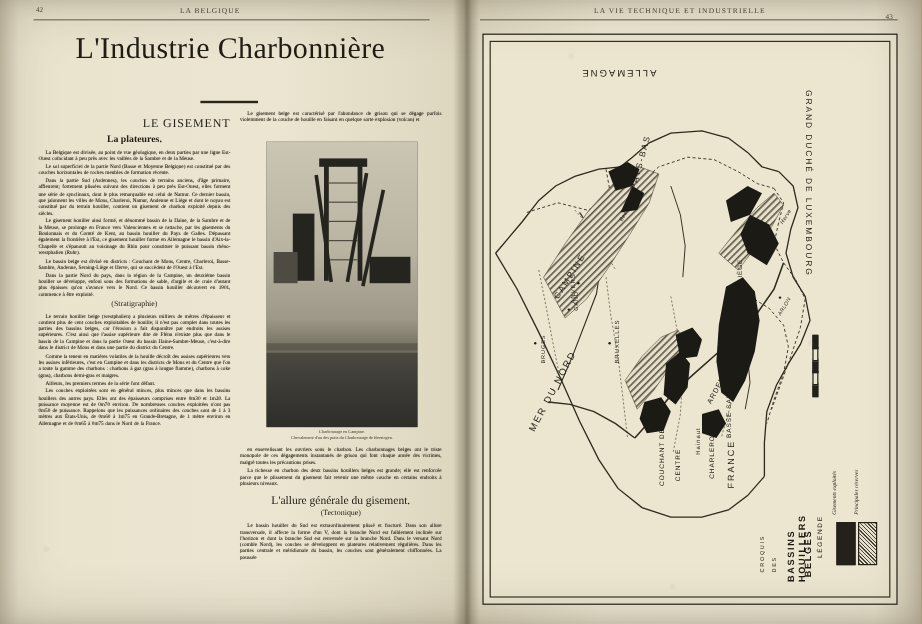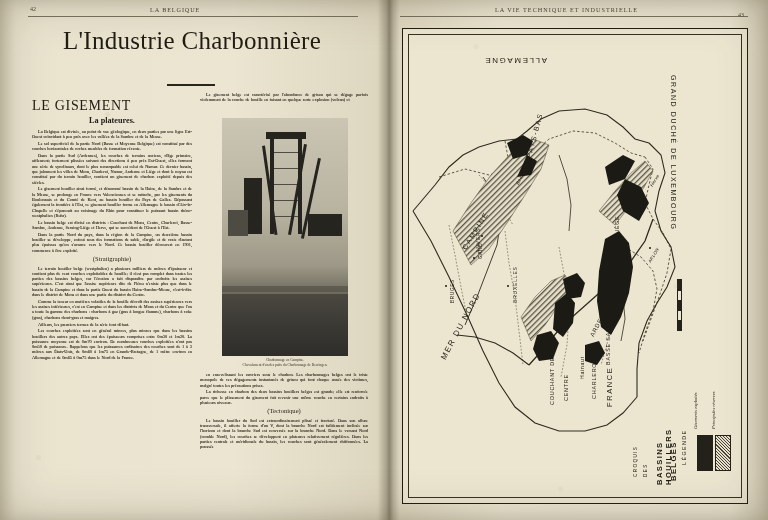--- a/index.html
+++ b/index.html
@@ -42,21 +42,21 @@
   #headline{position:absolute;left:34px;top:28px;width:316px;text-align:center;}
   #h1{font-size:25px;letter-spacing:.3px;color:#211d15;
       font-family:"Liberation Serif",serif;line-height:1.05;}
   #h2{font-size:16.5px;color:#211d15;margin-top:3px;letter-spacing:.3px;}
   #hrule{position:absolute;left:167px;top:84px;width:48px;height:2px;background:#2a251b;}
 
   
   .col{position:absolute;top:0;}
   #col1{left:32px;width:160px;}
   #col2{left:200px;width:168px;}
-  .sechead{text-align:left;font-size:14px;letter-spacing:.7px;
+  .sechead{text-align:right;font-size:10px;letter-spacing:.7px;
     color:#201c14;margin:6px 0 2px;}
   .subhead{text-align:center;font-size:8.2px;font-weight:bold;color:#201c14;
     margin:1px 0 4px;}
   .subhead2{text-align:center;font-size:6.6px;color:#2a251b;margin:0 0 4px;}
   .bighead{text-align:center;font-size:9.6px;color:#1d1a12;margin:7px 0 1px;}
   
   .body{font-size:4.35px;line-height:5.3px;text-align:justify;color:#2e281d;
     font-family:"Liberation Serif",serif;hyphens:auto;word-spacing:.2px;
     text-shadow:0 0 .6px rgba(46,40,29,.55);}
   .body p{margin:0 0 1.5px;text-indent:6px;}
@@ -167,20 +167,21 @@
   <div id="caption">
     <div>Charbonnage en Campine.</div>
     <div>Chevalement d'un des puits du Charbonnage de Beeringen.</div>
   </div>
 
   <div class="col" id="col2b" style="left:200px;top:372px;width:168px;">
     <div class="body" id="col2btop">
         <p>en ensevelissant les ouvriers sous le charbon. Les charbonnages belges ont le triste monopole de ces dégagements instantanés de grisou qui font chaque année des victimes, malgré toutes les précautions prises.</p>
         <p>La richesse en charbon des deux bassins houillers belges est grande; elle est renforcée parce que le plissement du gisement fait revenir une même couche en certains endroits à plusieurs niveaux.</p>
       </div>
+    <div class="bighead">L'allure générale du gisement.</div>
     <div class="subhead2">(Tectonique)</div>
     <div class="body" id="col2bbot">
         <p>Le bassin houiller du Sud est extraordinairement plissé et fracturé. Dans son allure transversale, il affecte la forme d'un V, dont la branche Nord est faiblement inclinée sur l'horizon et dont la branche Sud est renversée sur la branche Nord. Dans le versant Nord (comble Nord), les couches se développent en plateures relativement régulières. Dans les parties centrale et méridionale du bassin, les couches sont généralement chiffonnées. La poussée</p>
       </div>
   </div>
 
   <div id="plate">
     <div id="plate-inner">
 
       <svg id="mapsvg" width="332" height="462" viewBox="0 0 332 462">

